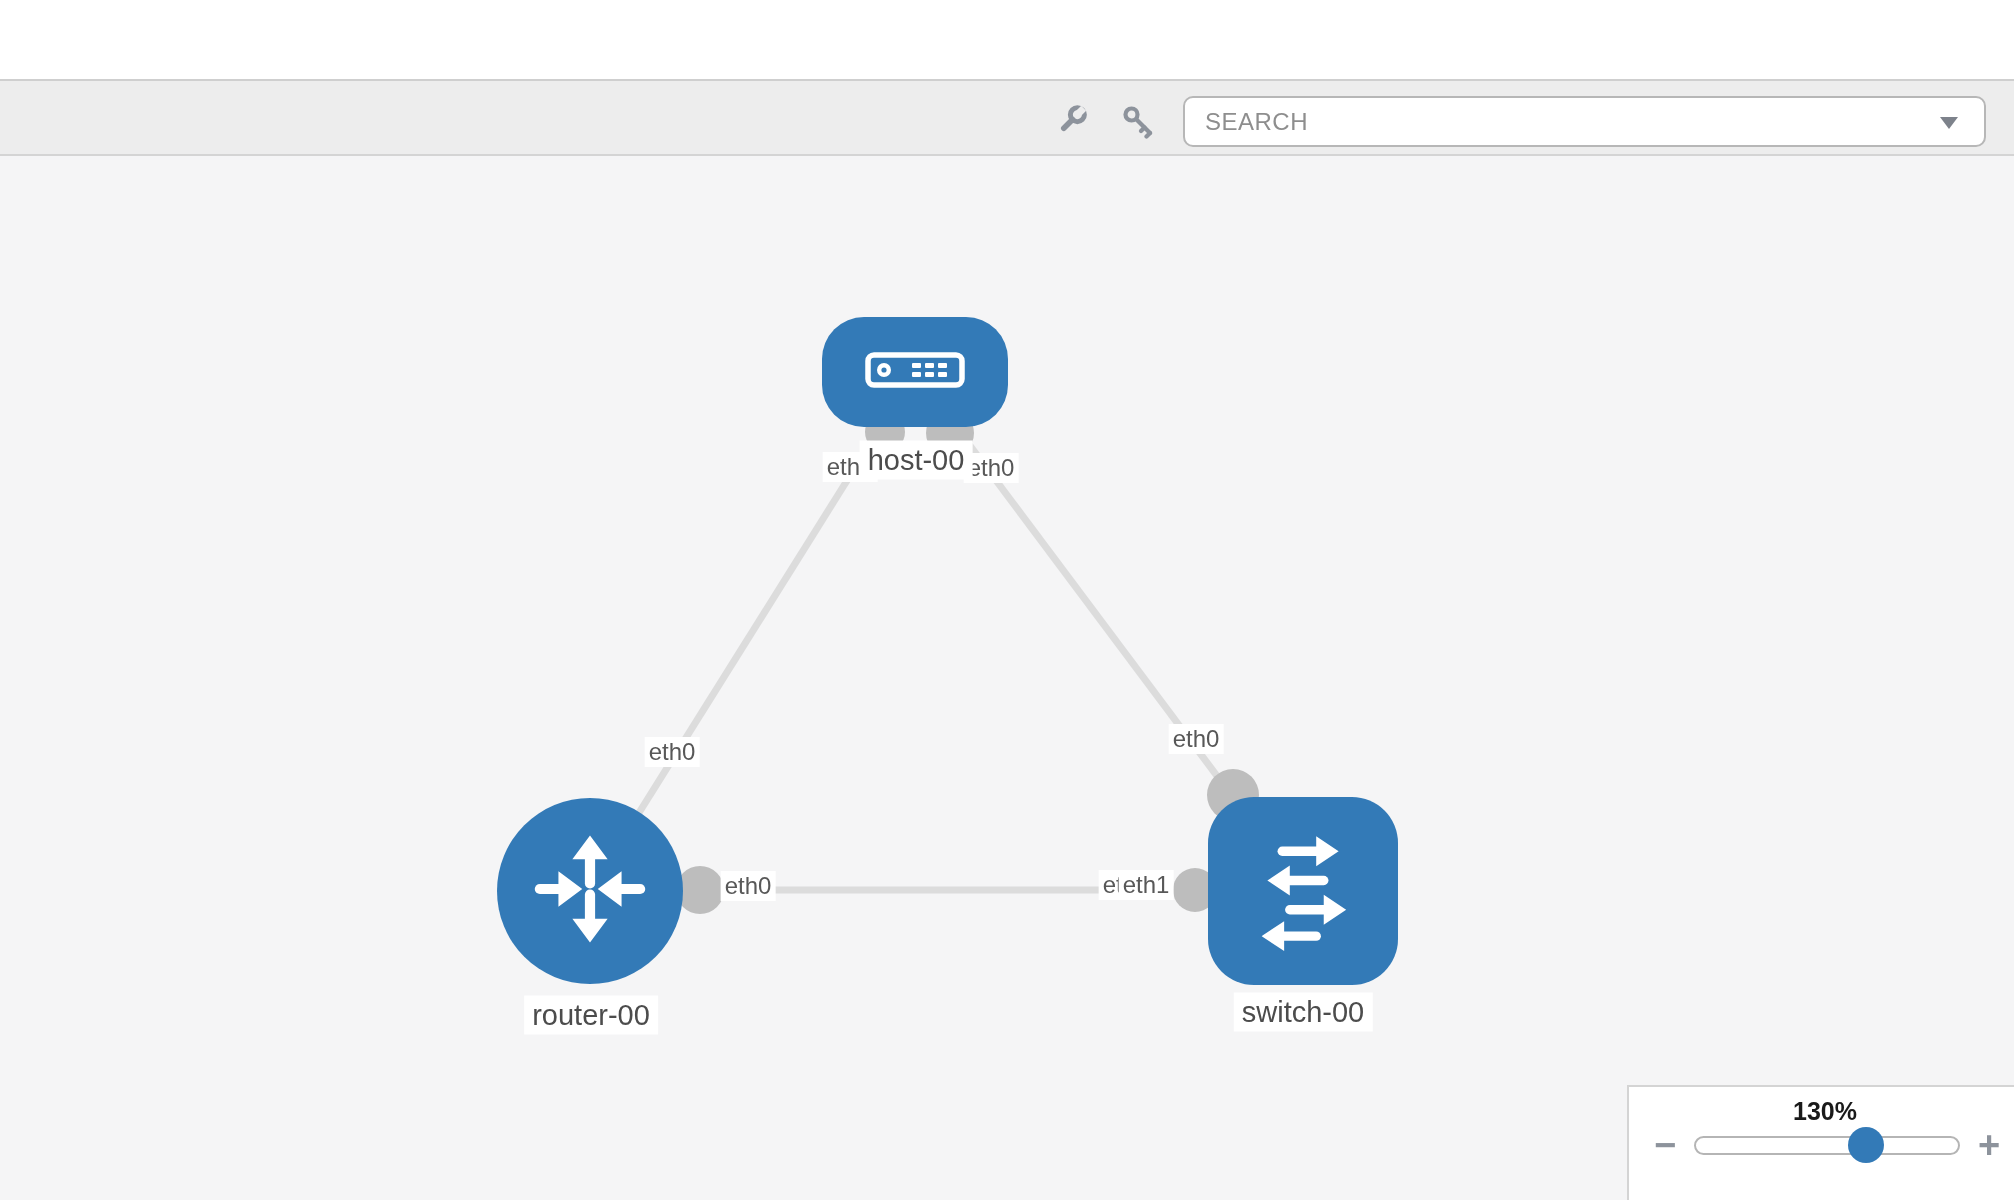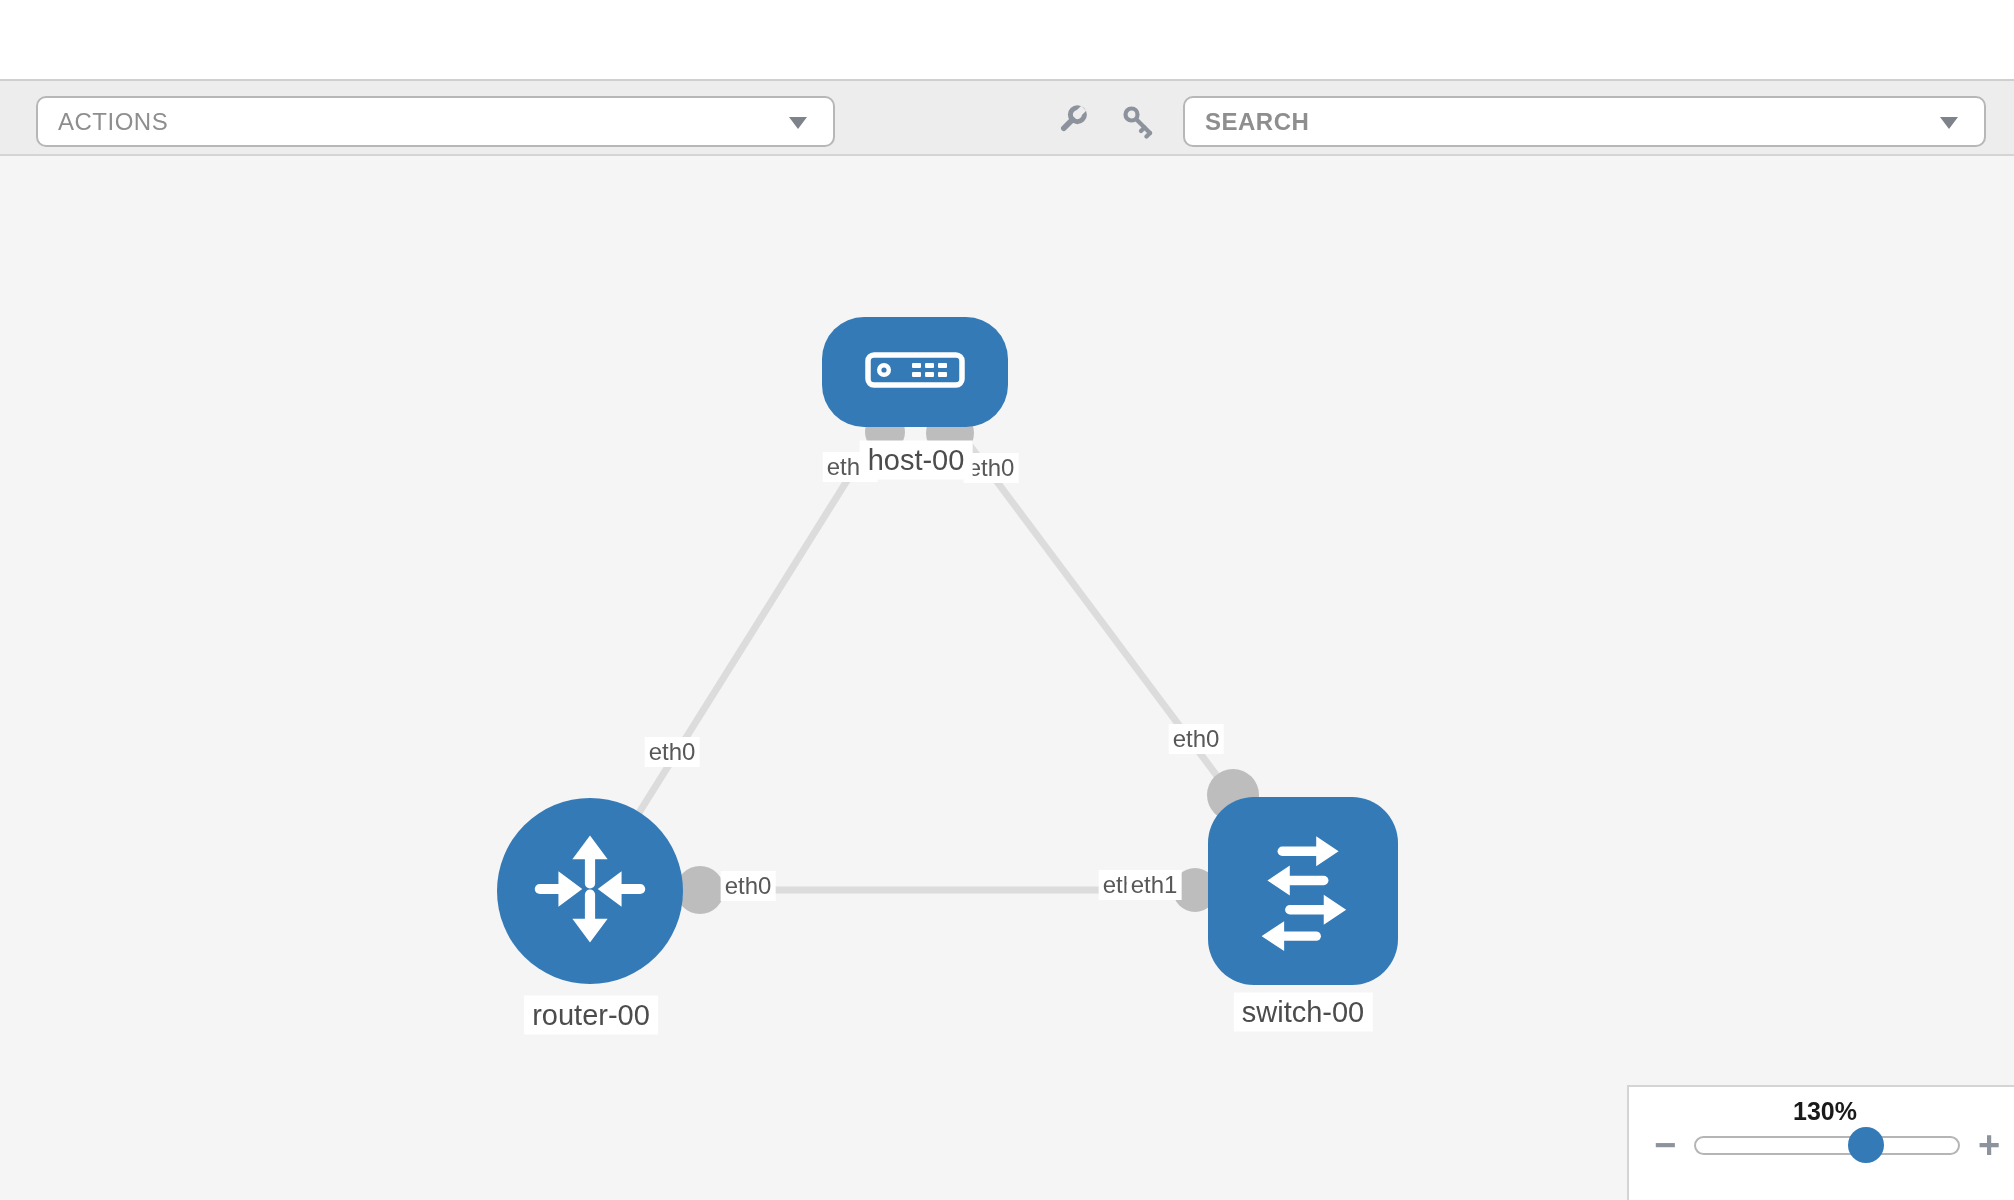--- a/index.html
+++ b/index.html
@@ -16,21 +16,21 @@
   
   #toolbar { position:absolute; left:0; top:79px; width:2014px; height:77px; background:#ededed;
              border-top:2px solid #cfcfcf; border-bottom:2px solid #d4d4d4; }
   .dropdown { position:absolute; top:15px; height:51px; background:#fff; border:2px solid #b7b7b7;
               border-radius:10px; display:flex; align-items:center; cursor:pointer; }
   .dropdown .dd-label { font-size:24px; color:#8e8e8e; padding-left:20px; letter-spacing:0.5px; }
   .dropdown .caret { position:absolute; right:26px; top:50%; margin-top:-5px; width:0; height:0;
                      border-left:9px solid transparent; border-right:9px solid transparent;
                      border-top:12px solid #7d828b; }
   #actions-dropdown { left:36px; width:799px; }
-  #search-dropdown  { left:1183px; width:803px;font-weight:bold; }
+  #search-dropdown  { left:1183px; width:803px; }
   .tool-icon-btn { position:absolute; top:21px; width:44px; height:40px; border:none; background:transparent;
                    cursor:pointer; display:flex; align-items:center; justify-content:center; }
   #wrench-btn { left:1049px; }
   #key-btn    { left:1116px; }
 
   
   #canvas { position:absolute; left:0; top:156px; width:2014px; height:1044px; background:#f5f5f6; overflow:hidden; }
   #net-svg { position:absolute; left:0; top:0; z-index:1; }
   .node { position:absolute; z-index:2; display:flex; align-items:center; justify-content:center; cursor:pointer; }
   #node-host   { left:822px; top:161px; width:186px; height:110px; background:#337ab7; border-radius:42px; }
@@ -57,24 +57,20 @@
   #zoom-handle { position:absolute; left:219px; top:40px; width:36px; height:36px; border-radius:50%;
                  background:#337ab7; cursor:grab; }
 </style>
 </head>
 <body>
 
 <div id="app">
 
 
   <div id="toolbar">
-    <div id="actions-dropdown" class="dropdown">
-      <span class="dd-label">ACTIONS</span>
-      <span class="caret"></span>
-    </div>
 
     <button id="wrench-btn" class="tool-icon-btn" aria-label="tools">
       <span>
         <svg width="36" height="36" viewBox="0 0 36 36">
           <g transform="rotate(45 18 18)">
             <circle cx="18" cy="9" r="7" fill="none" stroke="#8d939c" stroke-width="5"></circle>
             <rect x="14.5" y="0" width="7" height="7.5" fill="#ededed"></rect>
             <rect x="15.2" y="13" width="5.6" height="18" rx="2.8" fill="#8d939c"></rect>
           </g>
         </svg>
@@ -164,21 +160,21 @@
         </svg>
       </span>
     </div>
 
     <span class="iface-label z3" style="left:850px;  top:311px;">eth0</span>
     <span class="iface-label z3" style="left:991px;  top:312px;">eth0</span>
     <span class="iface-label z3" style="left:672px;  top:596px;">eth0</span>
     <span class="iface-label z3" style="left:1196px; top:583px;">eth0</span>
     <span class="iface-label z3" style="left:748px;  top:730px;">eth0</span>
     <span class="iface-label z3" style="left:1126px; top:729px;">eth0</span>
-    <span class="iface-label z4" style="left:1146px; top:729px;margin-left:8px;">eth1</span>
+    <span class="iface-label z4" style="left:1146px; top:729px;">eth1</span>
 
     <div class="node-label" style="left:916px;  top:304px;text-align:right;">host-00</div>
     <div class="node-label" style="left:591px;  top:859px;">router-00</div>
     <div class="node-label" style="left:1303px; top:856px;">switch-00</div>
 
     <div id="zoom-panel">
       <div id="zoom-value">130%</div>
       <button id="zoom-minus">−</button>
       <div id="zoom-track"></div>
       <div id="zoom-handle"></div>

